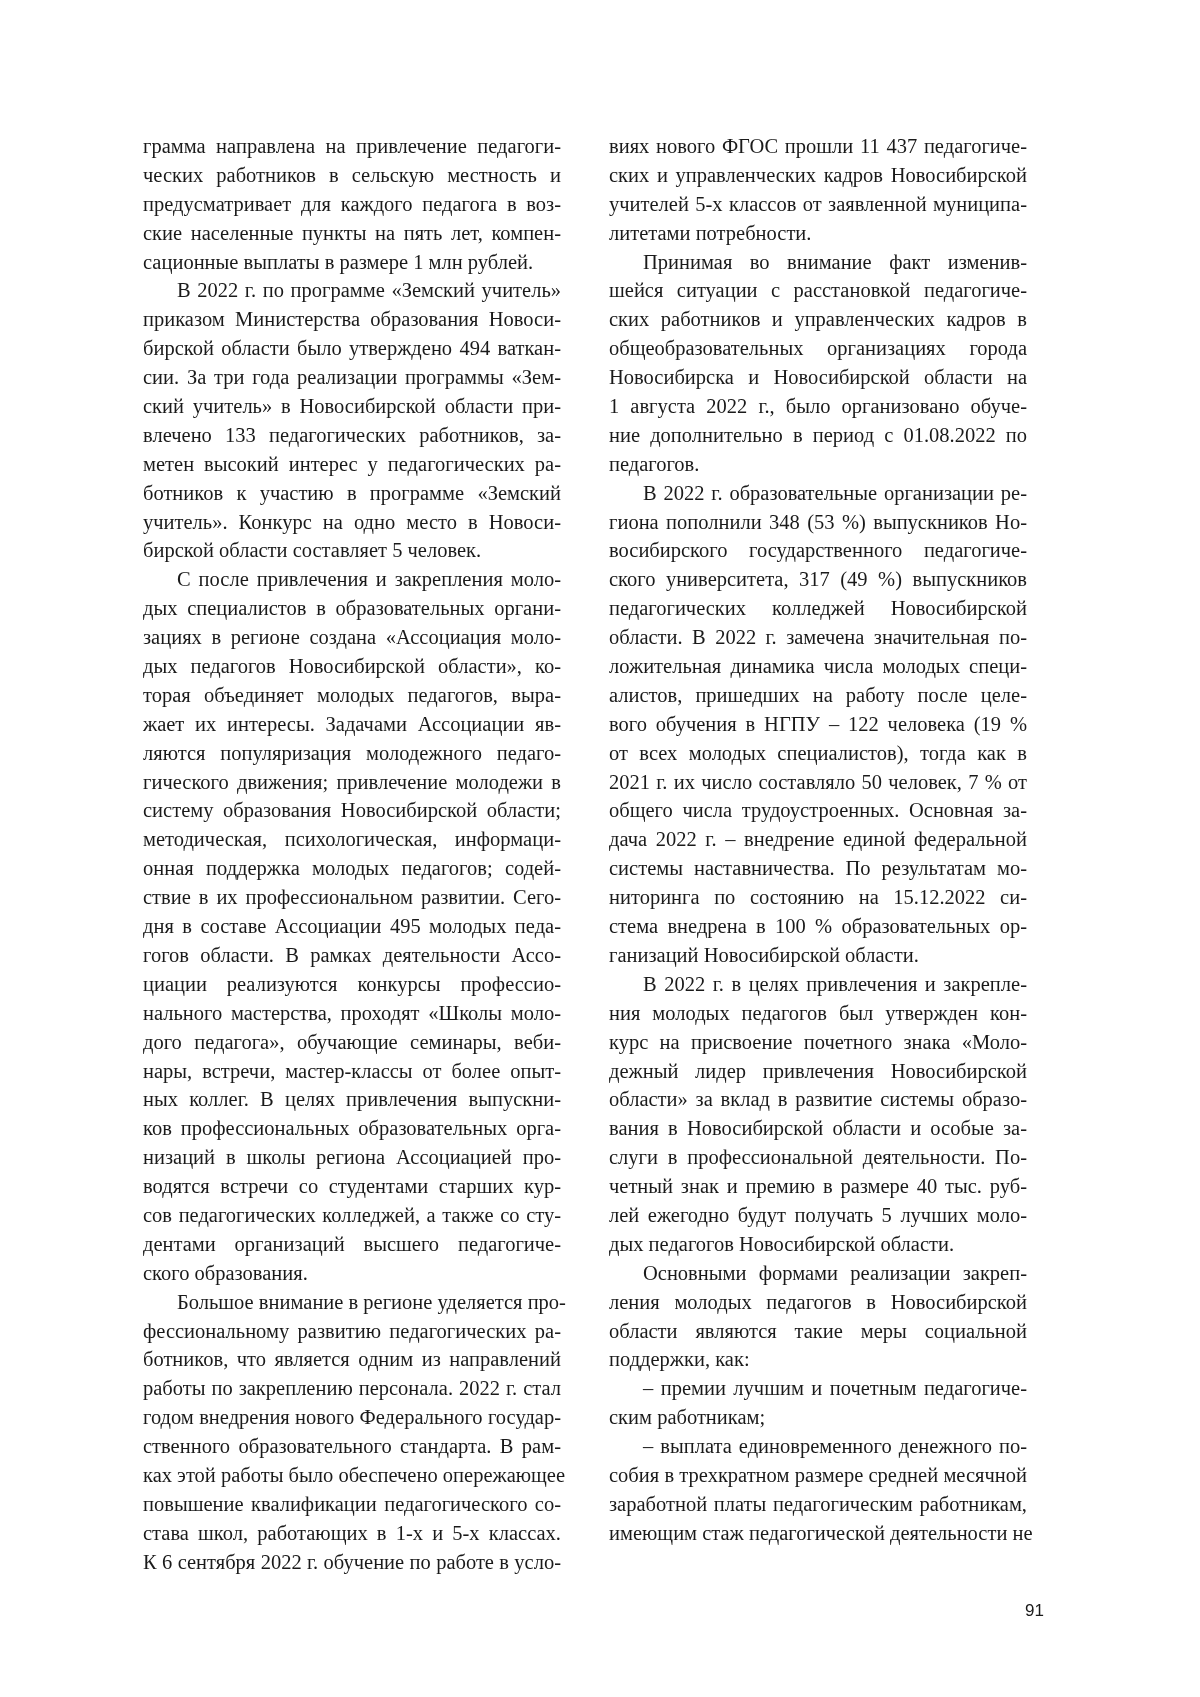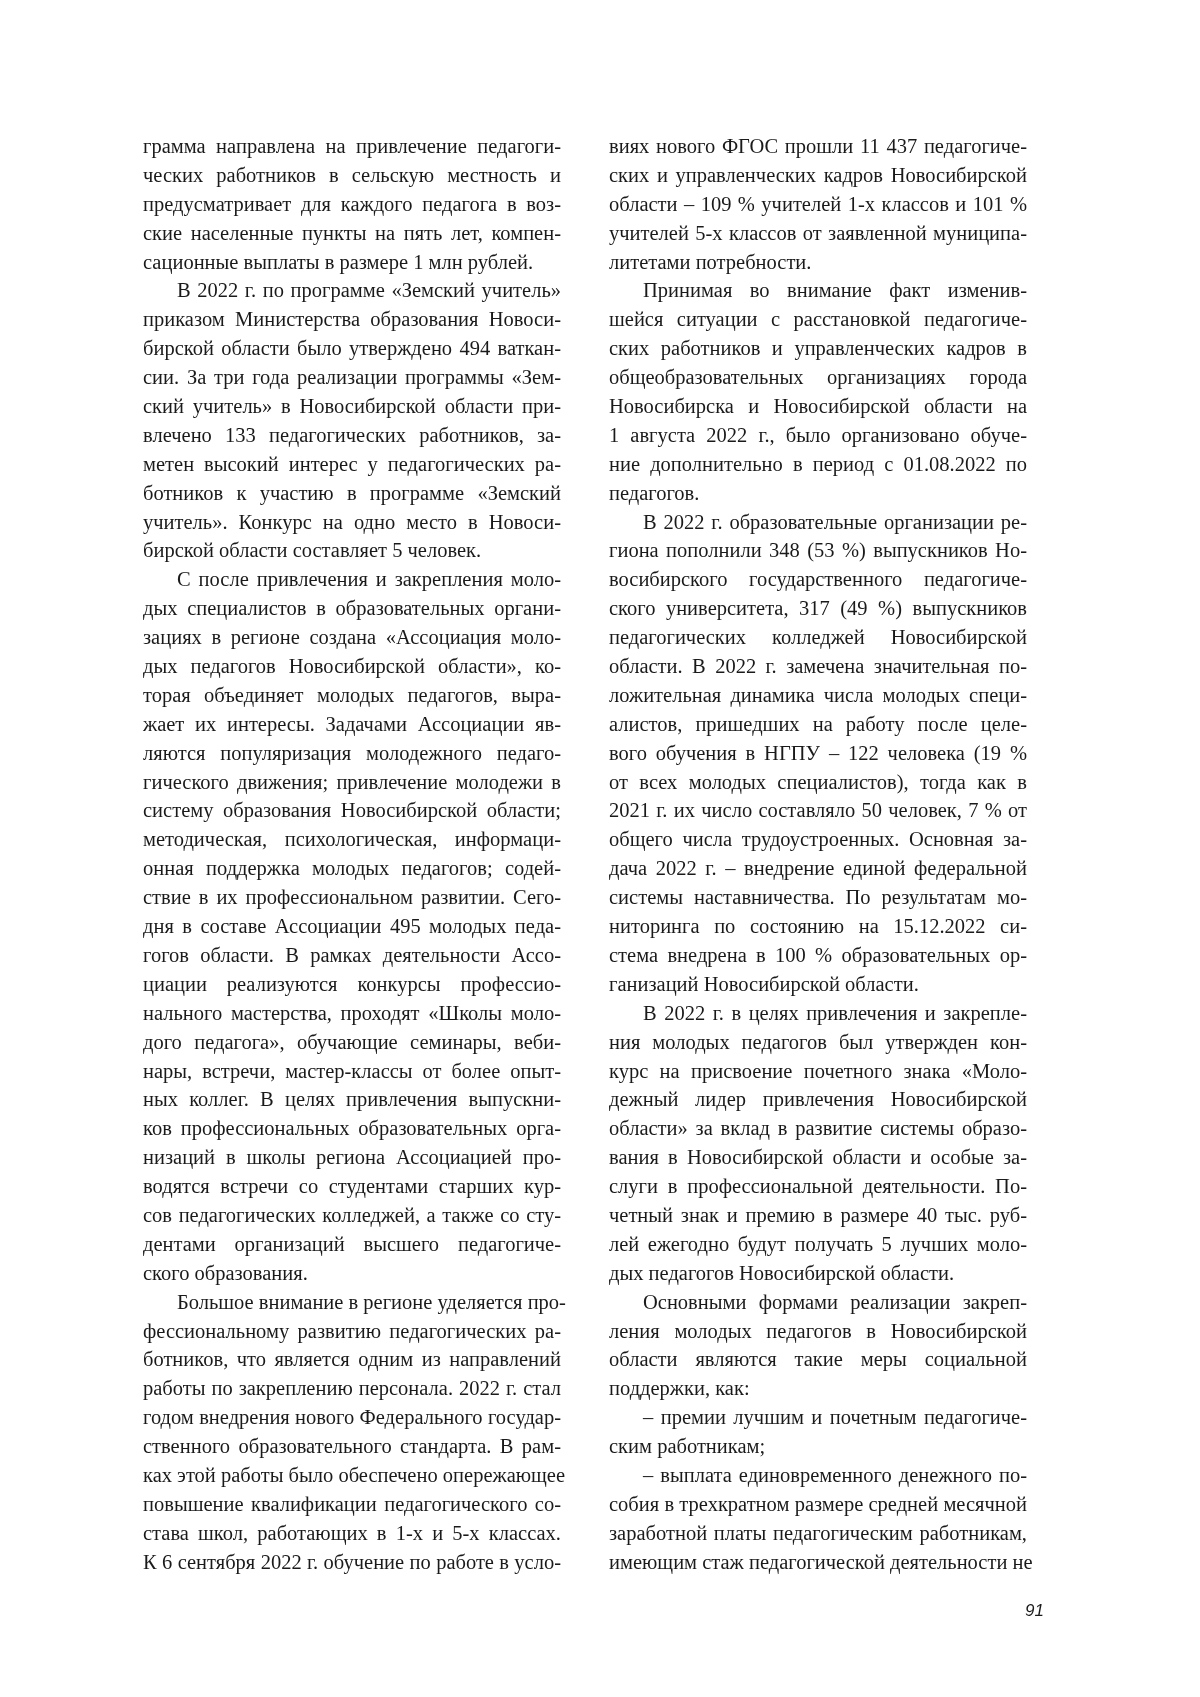--- a/index.html
+++ b/index.html
@@ -12,21 +12,21 @@
     text-align: justify; hyphens: manual;
   }
   .col-left { left: 143px; }
   .col-right { left: 609px; }
   .line { display: block; white-space: nowrap; text-align: justify; text-align-last: justify; height: 28.9px; overflow: visible; }
   .line.last { text-align-last: left; }
   .line.indent { padding-left: 34px; }
   .page-number {
     position: absolute; left: 1025px; top: 1601px;
     font-family: "Liberation Sans", "DejaVu Sans", sans-serif;
-    font-size: 17px; color: #1a1a1a; font-style: italic;
+    font-size: 17px; color: #1a1a1a;
   }
 </style>
 </head>
 <body>
 
 <div class="page">
   <div class="col col-left" id="col-0">
       <span class="line">грамма направлена на привлечение педагоги-</span>
       <span class="line">ческих работников в сельскую местность и</span>
       <span class="line">предусматривает для каждого педагога в воз-</span>
@@ -74,21 +74,20 @@
       <span class="line">годом внедрения нового Федерального государ-</span>
       <span class="line">ственного образовательного стандарта. В рам-</span>
       <span class="line">ках этой работы было обеспечено опережающее</span>
       <span class="line">повышение квалификации педагогического со-</span>
       <span class="line">става школ, работающих в 1-х и 5-х классах.</span>
       <span class="line">К 6 сентября 2022 г. обучение по работе в усло-</span>
     </div>
   <div class="col col-right" id="col-1">
       <span class="line">виях нового ФГОС прошли 11 437 педагогиче-</span>
       <span class="line">ских и управленческих кадров Новосибирской</span>
-      <span class="line">области – 109 % учителей 1-х классов и 101 %</span>
       <span class="line">учителей 5-х классов от заявленной муниципа-</span>
       <span class="line last">литетами потребности.</span>
       <span class="line indent">Принимая во внимание факт изменив-</span>
       <span class="line">шейся ситуации с расстановкой педагогиче-</span>
       <span class="line">ских работников и управленческих кадров в</span>
       <span class="line">общеобразовательных организациях города</span>
       <span class="line">Новосибирска и Новосибирской области на</span>
       <span class="line">1 августа 2022 г., было организовано обуче-</span>
       <span class="line">ние дополнительно в период с 01.08.2022 по</span>
       <span class="line last">педагогов.</span>

